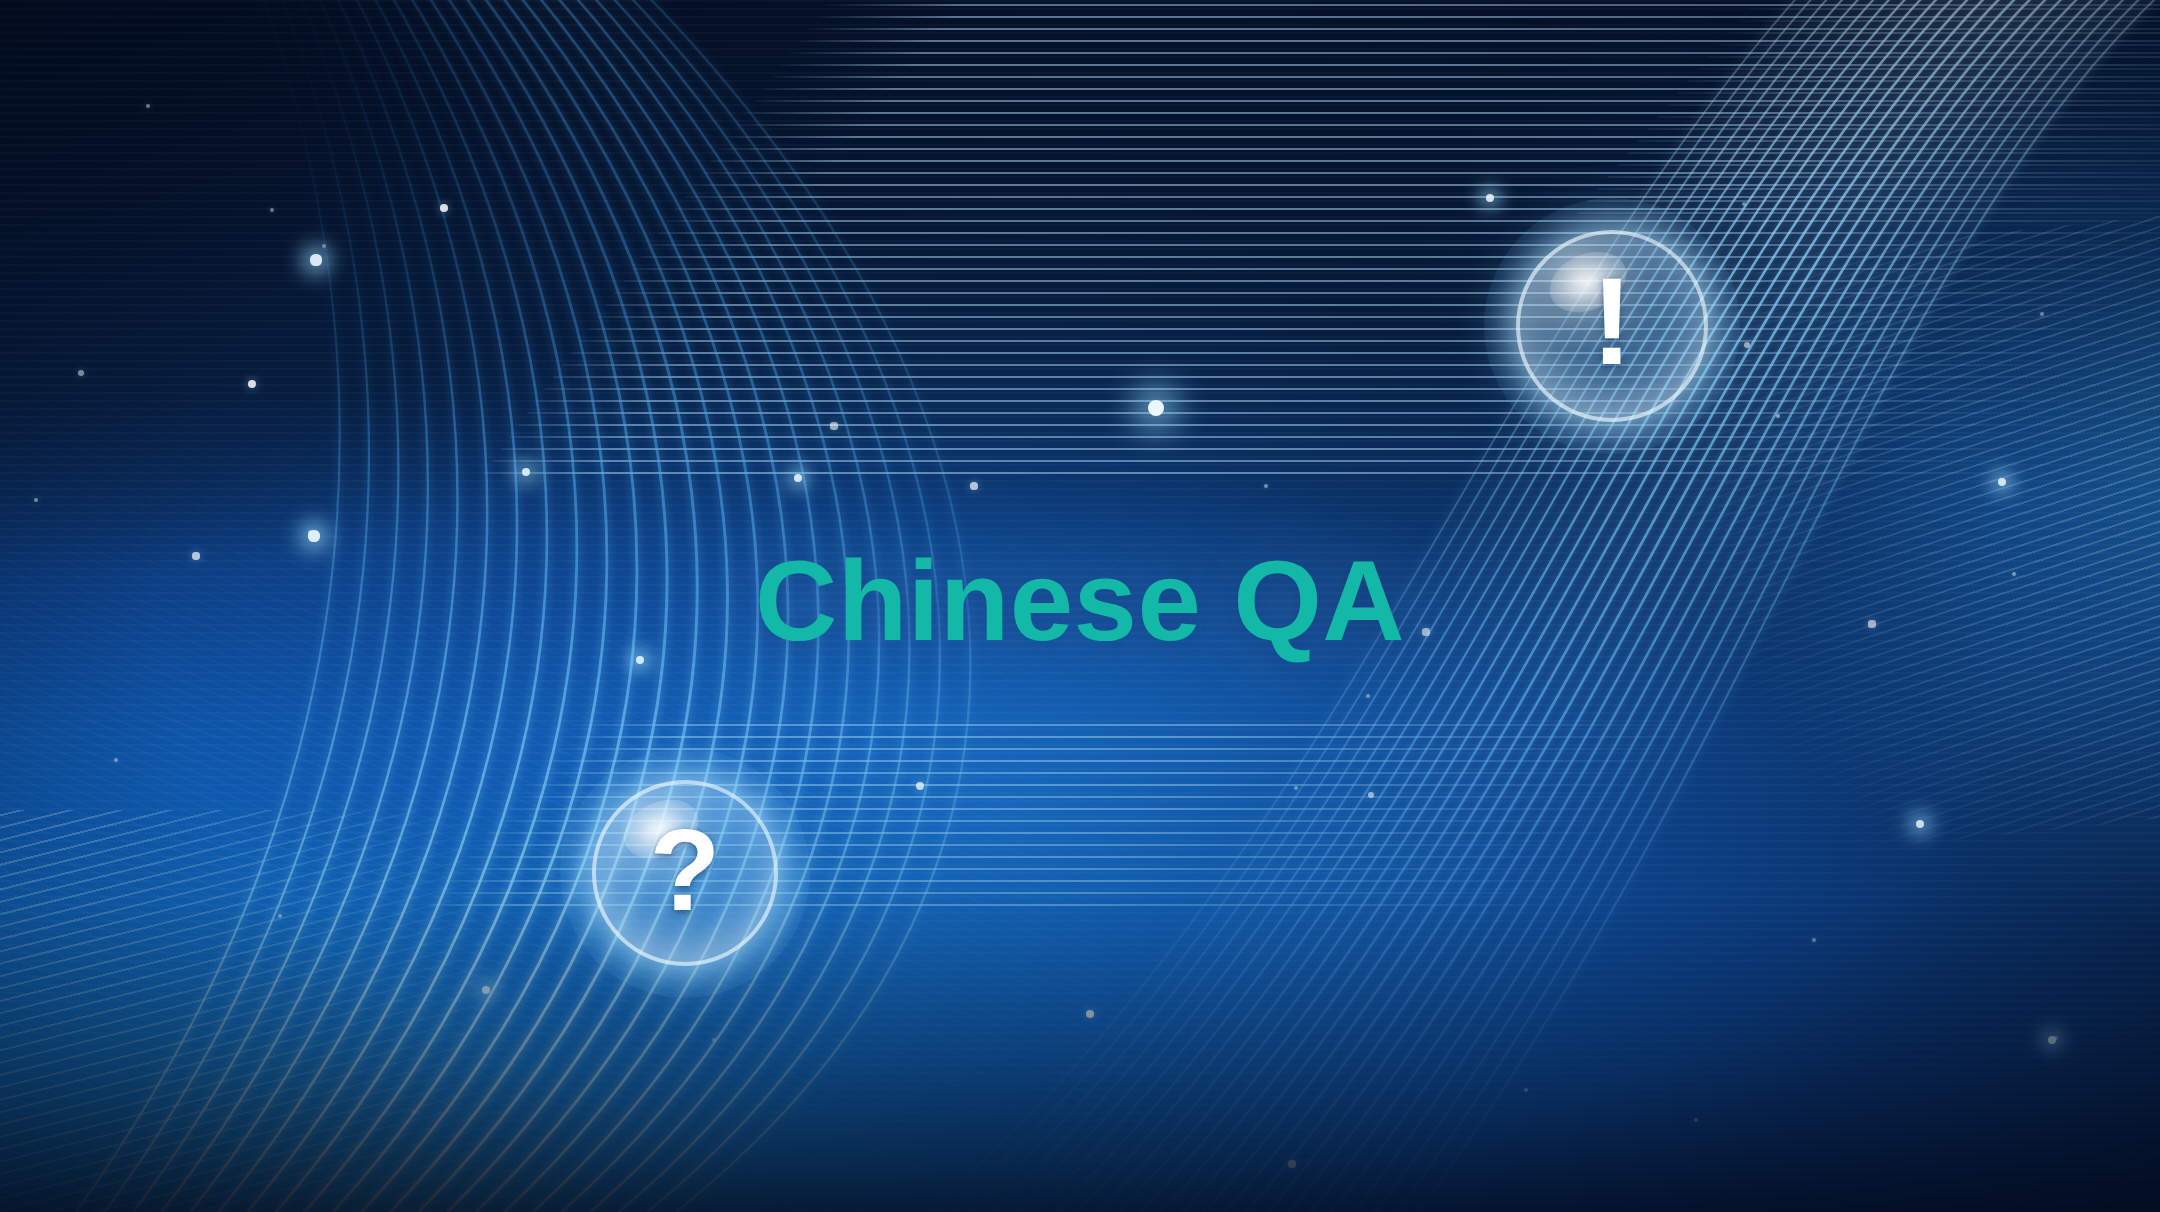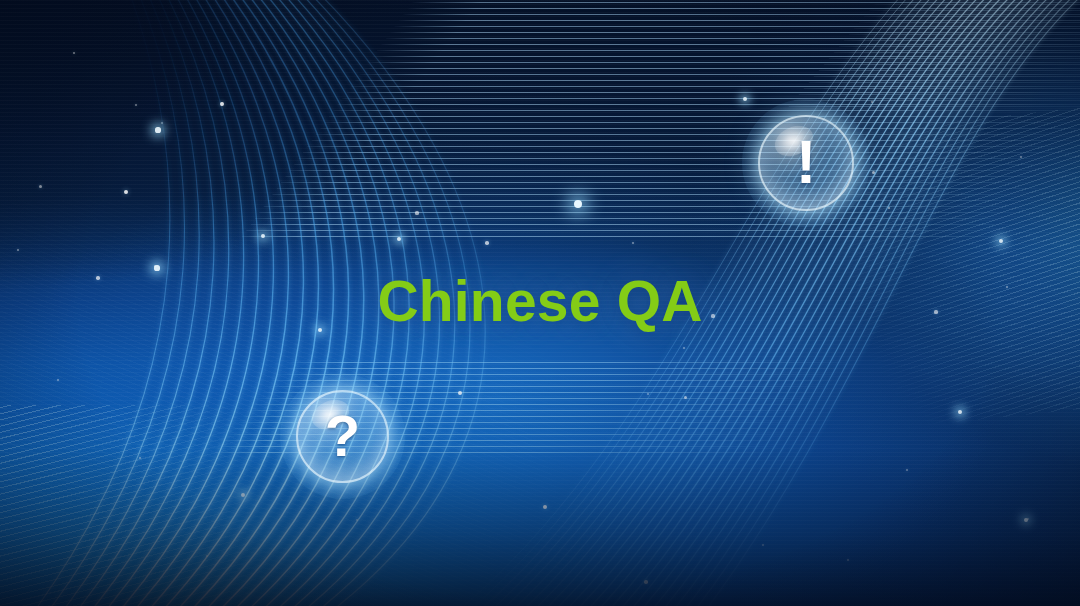--- a/index.html
+++ b/index.html
@@ -157,21 +157,21 @@
   #sphere-exclaim .glyph{font-size:62px;transform:translateY(-1px);}
   #sphere-exclaim .spec{left:16px;top:12px;width:40px;height:28px;transform:rotate(-24deg);}
   #sphere-question{left:296px;top:390px;width:93px;height:93px;}
   #sphere-question .glyph{font-size:58px;transform:translateY(-1px);}
   #sphere-question .spec{left:15px;top:11px;width:39px;height:27px;transform:rotate(-24deg);}
 
   
   #title{
     position:absolute;left:0;top:268px;width:1080px;
     text-align:center;
-    color:#84cc16;
+    color:#14b8a6;
     font-size:57px;font-weight:700;letter-spacing:.2px;
     font-family:"Liberation Sans", sans-serif;
     text-shadow:0 2px 16px rgba(10,50,120,.55), 0 0 34px rgba(160,215,255,.30);
     white-space:nowrap;
   }
 </style>
 </head>
 <body>
 
 <div id="stage">

